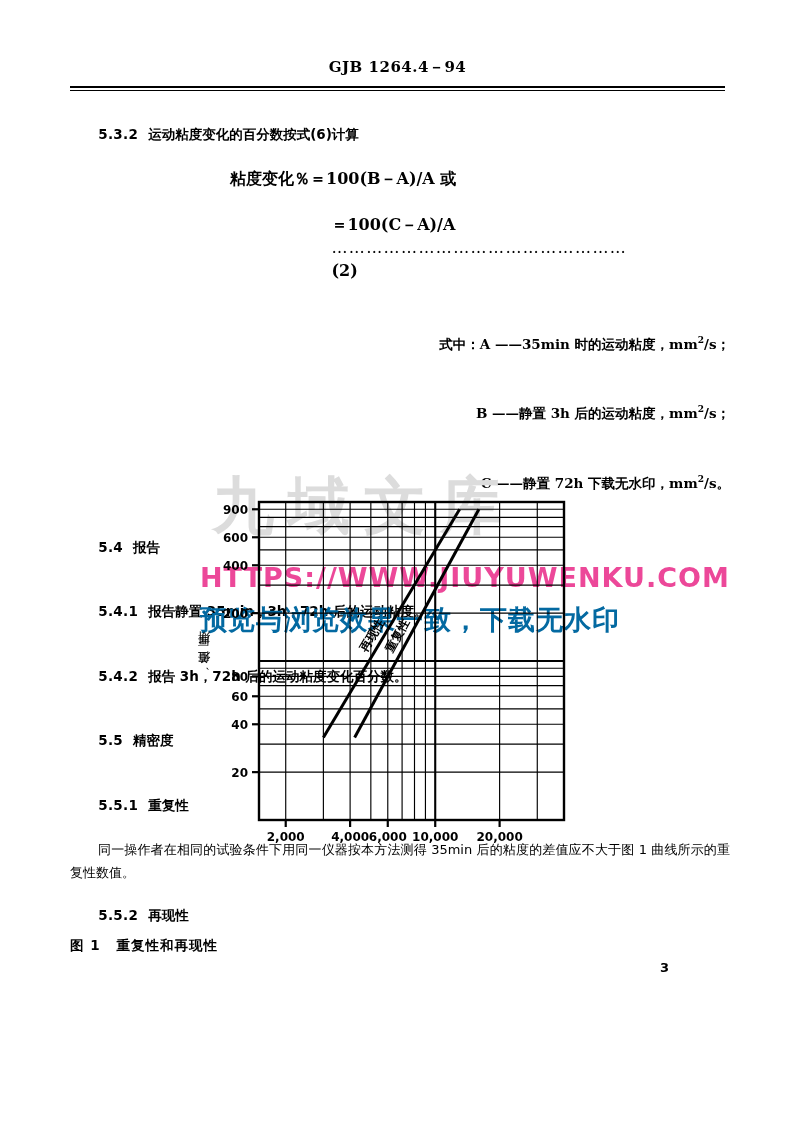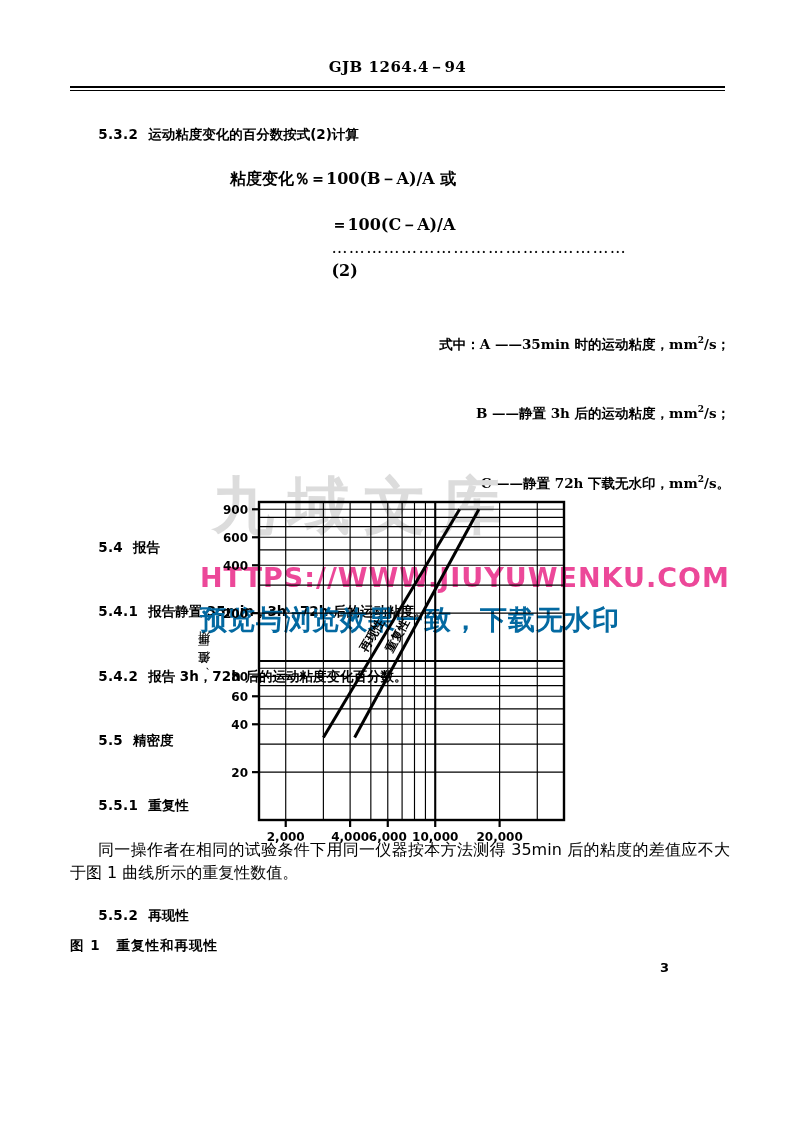--- a/index.html
+++ b/index.html
@@ -87,21 +87,21 @@
   .dotleader { letter-spacing: 1.4px; font-weight: normal; }
   .where {
     font-family: "DejaVu Serif", "Liberation Serif", serif;
     font-size: 13.5px;
     line-height: 22px;
     font-weight: bold;
     text-align: right;
   }
   .where-ind { padding-left: 40px; }
   .para {
-    font-size: 16px;
+    font-size: 13px;
     line-height: 23px;
     text-indent: 28px;
     text-align: justify;
   }
   .sup { font-size: 9px; vertical-align: super; }
 
   
   .figure-wrap {
     position: absolute;
     left: 0;
@@ -204,21 +204,21 @@
 
 <div class="page">
 
   <div class="doc-header">GJB 1264.4－94</div>
   <div class="header-rule"></div>
   <div class="header-rule-thin"></div>
 
   <div class="body-block">
 
     <div class="line clause" style="margin-top:2px;">
-      <span class="num">5.3.2</span><span class="title">运动粘度变化的百分数按式(2)计算</span>
+      <span class="num">5.3.2</span><span class="title">运动粘度变化的百分数按式(6)计算</span>
     </div>
 
     <div class="line formula formula-1">粘度变化％＝100(B－A)/A 或</div>
 
     <div class="line formula formula-2">
       <span>＝100(C－A)/A</span>
       <span class="dotleader">……………………………………………</span>
       <span>(2)</span>
     </div>
 

